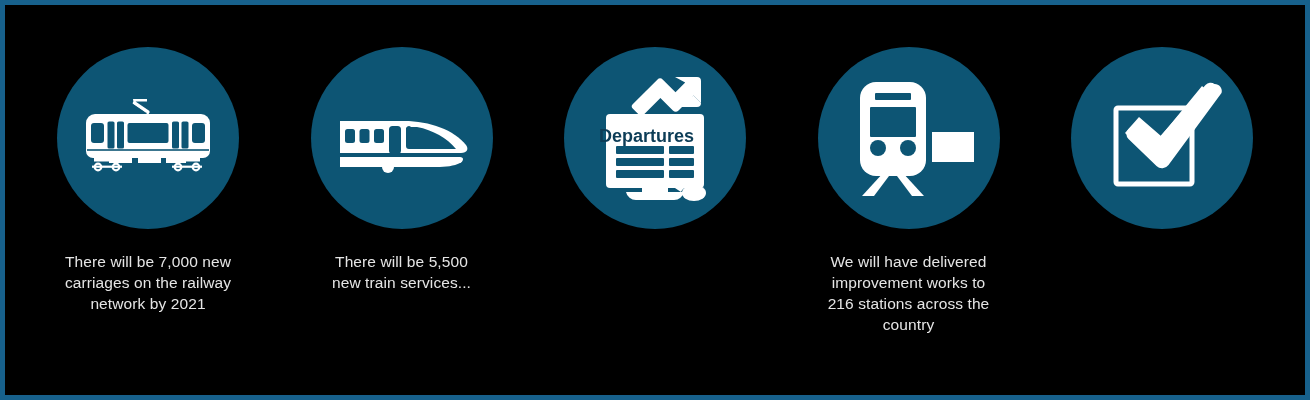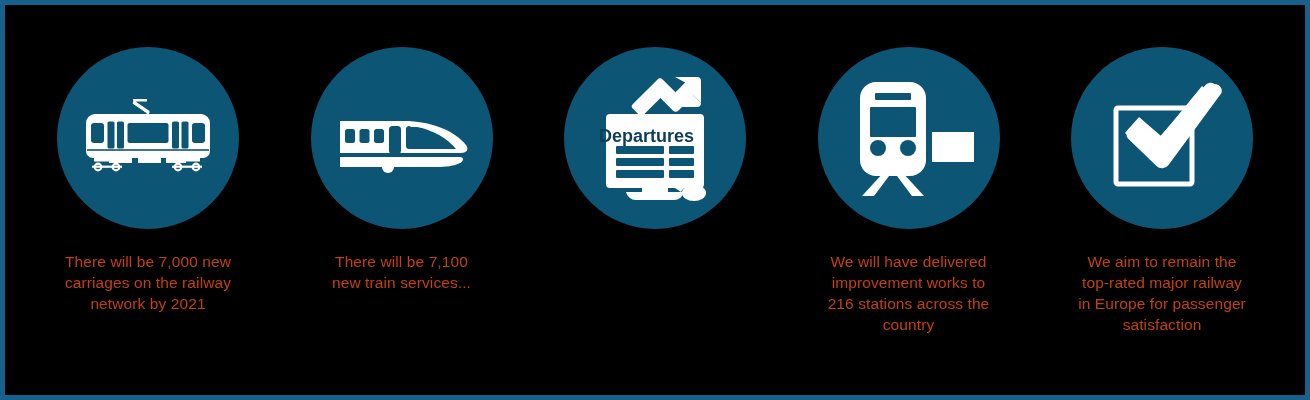--- a/index.html
+++ b/index.html
@@ -38,21 +38,21 @@
     display:flex;
     align-items:center;
     justify-content:center;
     flex:0 0 auto;
   }
   .circle svg { display:block; }
   .caption {
     margin-top:22px;
     width:215px;
     text-align:center;
-    color:#c2410c;
+    color:#e5e5e5;
     font-size:15.5px;
     line-height:21px;
     letter-spacing:0.1px;
     white-space:pre-line;
   }
 </style>
 </head>
 <body>
 
 <div id="infographic">
@@ -125,21 +125,21 @@
                 <rect x="27.5" y="36" width="10" height="14" rx="2.5"></rect>
                 <rect x="42" y="36" width="10" height="14" rx="2.5"></rect>
                 <rect x="57" y="33" width="12" height="28" rx="3.5"></rect>
                 <path d="M79 34 h6 c16 3 30 11 39 22 h-47 a3 3 0 0 1 -3 -3 v-16 a3 3 0 0 1 5 -3 z"></path>
                 <rect x="8" y="61.5" width="120" height="2.2"></rect>
               </g>
             </g>
           </svg>
         </span>
       </div>
-      <div class="caption">There will be 7,100
+      <div class="caption">There will be 5,500
 new train services...</div>
     </div>
 
     <div class="card">
       <div class="circle">
         <span>
           <svg width="130" height="128" viewBox="0 0 130 128">
             <g fill="#ffffff">
 
               <path d="M85 3 h22 a4 4 0 0 1 4 4 v22 l-7.5 -7.5 l-15 15 a4 4 0 0 1 -5.6 0 l-12.5 -12.5 l-17 17 a3 3 0 0 1 -4.2 0 l-6.5 -6.5 a3 3 0 0 1 0 -4.2 l24.6 -24.6 a4 4 0 0 1 5.6 0 l12.6 12.6 l9.7 -9.7 z"></path>
@@ -206,20 +206,16 @@
             <g>
 
               <rect x="14" y="26" width="76" height="76" rx="2" fill="none" stroke="#ffffff" stroke-width="5"></rect>
 
               <path d="M100 4 l14 13 -52 62 -3 3 -4 -1 -32 -30 14 -16 22 19 z" fill="#ffffff"></path>
               <path d="M112.5 2 a7 7 0 0 1 7 9 l-53 72 a8 8 0 0 1 -12 1 l-28 -27 a7 7 0 0 1 0 -10 l6 -6 a7 7 0 0 1 10 0 l15 14 l46 -52 a7 7 0 0 1 9 -1 z" fill="#ffffff"></path>
             </g>
           </svg>
         </span>
       </div>
-      <div class="caption">We aim to remain the
-top-rated major railway
-in Europe for passenger
-satisfaction</div>
     </div>
 
   </div>
 </div>
 
 </body></html>

